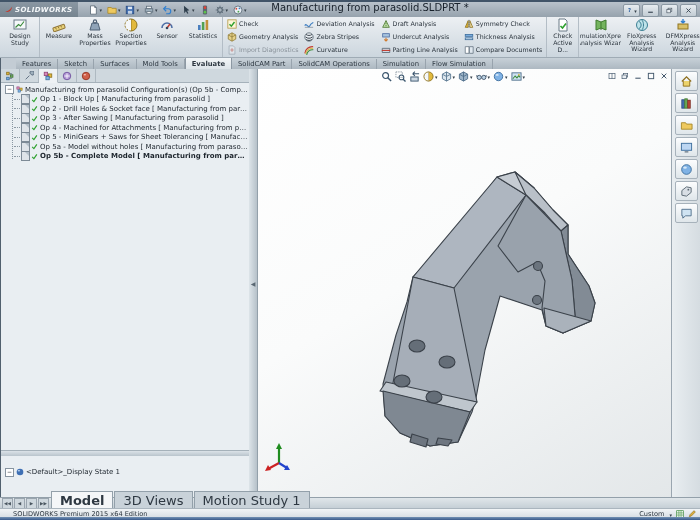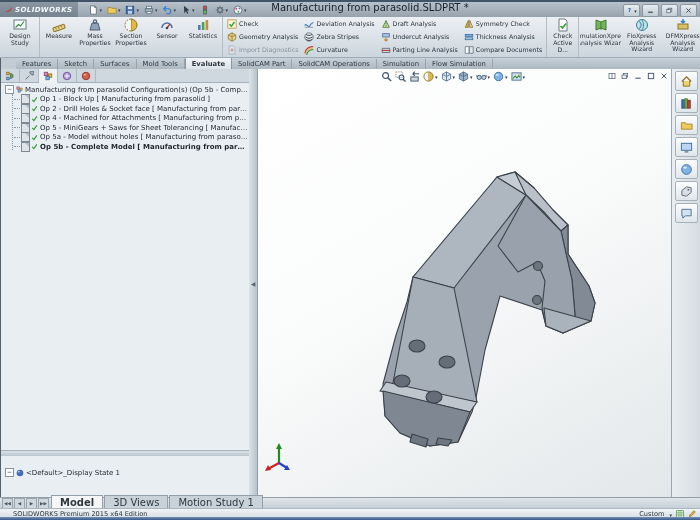--- a/index.html
+++ b/index.html
@@ -70,21 +70,21 @@
   .cfg-row.child{padding-left:9px}
   .hline{width:6px;border-top:1px dotted #8a97a2;margin-right:1px;flex:none}
   .cfg-doc{width:7px;height:8px;background:#dfe4e9;border:1px solid #7d8a96;margin-right:1px;flex:none;position:relative}
   .cfg-doc::after{content:"";position:absolute;right:0;top:0;border:2px solid #b4bfc9;border-left-color:transparent;border-bottom-color:transparent}
   .cfg-check{width:7px;height:7px;margin-right:2px;flex:none}
   .cfg-row.active .cfg-label{font-weight:bold}
   .cfg-label{overflow:hidden;text-overflow:ellipsis}
   #treelines{position:absolute;left:11px;top:11px;bottom:2px;border-left:1px dotted #8a97a2}
   #dsplit{position:absolute;left:0;right:0;top:381px;height:5px;background:linear-gradient(#dbe2e8,#b9c4cc);border-top:1px solid #a5b1ba}
   #dshdr{position:absolute;left:0;right:0;top:386px}
-  #dsitem{position:absolute;left:4px;top:399px;display:flex;align-items:center;font-size:7px;color:#1c242c}
+  #dsitem{position:absolute;left:4px;top:399px;display:flex;font-size:7px;color:#1c242c}
   #dsitem svg{width:8px;height:8px;margin:0 2px}
   
   #vsplit{position:absolute;top:69px;left:249px;width:8px;bottom:23px;
     background:linear-gradient(90deg,#dde4e9,#b6c1c9);border-right:1px solid #93a0aa;display:flex;align-items:center;justify-content:center}
   #vsplit span{font-size:6px;color:#5a6873}
   
   #viewport{position:absolute;top:69px;left:258px;right:28px;bottom:23px;
     background:linear-gradient(150deg,#ffffff 0%,#fafbfb 45%,#e3e7e9 100%);overflow:hidden}
   #headsup{position:absolute;left:122px;top:1px;display:flex;align-items:center;gap:1px}
   .hu-btn{display:flex;align-items:center;padding:1px;border-radius:2px}
@@ -98,21 +98,21 @@
   #taskpane{position:absolute;top:69px;right:0;width:28px;bottom:23px;
     background:linear-gradient(90deg,#e9eef1,#d5dce1);border-left:1px solid #9aa6b0}
   .tp-btn{width:21px;height:18px;margin:2px auto;background:linear-gradient(#fcfdfe,#dfe6ea);
     border:1px solid #a7b2bb;border-radius:2px;display:flex;align-items:center;justify-content:center}
   .tp-btn svg{width:13px;height:13px}
   
   #bottombar{position:absolute;left:0;right:0;top:497px;height:11px;background:linear-gradient(#e0e6ea,#c3cdd4);
     border-top:1px solid #93a0aa;display:flex;align-items:flex-end;padding-left:2px}
   .scrollbtn{width:9px;height:9px;background:#cfd8de;border:1px solid #9aa5af;margin-right:1px;
     display:flex;align-items:center;justify-content:center;font-size:4.5px;color:#4a5660}
-  .btab{font-size:10px;color:#2e3842;padding:1px 8px;border:1px solid #93a0aa;border-bottom:0;background:#c9d2d9;margin-left:1px;white-space:nowrap}
+  .btab{font-size:13px;color:#2e3842;padding:1px 8px;border:1px solid #93a0aa;border-bottom:0;background:#c9d2d9;margin-left:1px;white-space:nowrap}
   .btab.active{background:#f4f6f8;font-weight:bold}
   
   #statusbar{position:absolute;left:0;right:0;top:508px;height:9px;background:linear-gradient(#f1f4f6,#d6dde3);
     border-top:1px solid #aab5be;display:flex;align-items:center;font-size:6.6px;color:#2d3740}
   #statusbar .stext{padding-left:13px;flex:1}
   #status-right{display:flex;align-items:center;gap:4px;padding-right:4px}
   #status-right svg{width:8px;height:8px}
   #bottomframe{position:absolute;left:0;right:0;top:517px;height:3px;background:linear-gradient(#7291b4,#39598a)}
 </style>
 </head>
@@ -565,20 +565,30 @@
       <span class="cfg-label">Op 2 - Drill Holes &amp; Socket face [ Manufacturing from parasolid ]</span>
     </div>
       <div class="cfg-row child">
       <span class="hline"></span>
       <span class="cfg-doc"></span>
       <span class="cfg-check">
         <svg viewBox="0 0 12 12">
             <path d="M2 6.5l3 3 5-7" fill="none" stroke="#2ea12e" stroke-width="2"></path>
           </svg>
       </span>
+      <span class="cfg-label">Op 3 - After Sawing [ Manufacturing from parasolid ]</span>
+    </div>
+      <div class="cfg-row child">
+      <span class="hline"></span>
+      <span class="cfg-doc"></span>
+      <span class="cfg-check">
+        <svg viewBox="0 0 12 12">
+            <path d="M2 6.5l3 3 5-7" fill="none" stroke="#2ea12e" stroke-width="2"></path>
+          </svg>
+      </span>
       <span class="cfg-label">Op 4 - Machined for Attachments [ Manufacturing from parasolid ]</span>
     </div>
       <div class="cfg-row child">
       <span class="hline"></span>
       <span class="cfg-doc"></span>
       <span class="cfg-check">
         <svg viewBox="0 0 12 12">
             <path d="M2 6.5l3 3 5-7" fill="none" stroke="#2ea12e" stroke-width="2"></path>
           </svg>
       </span>

